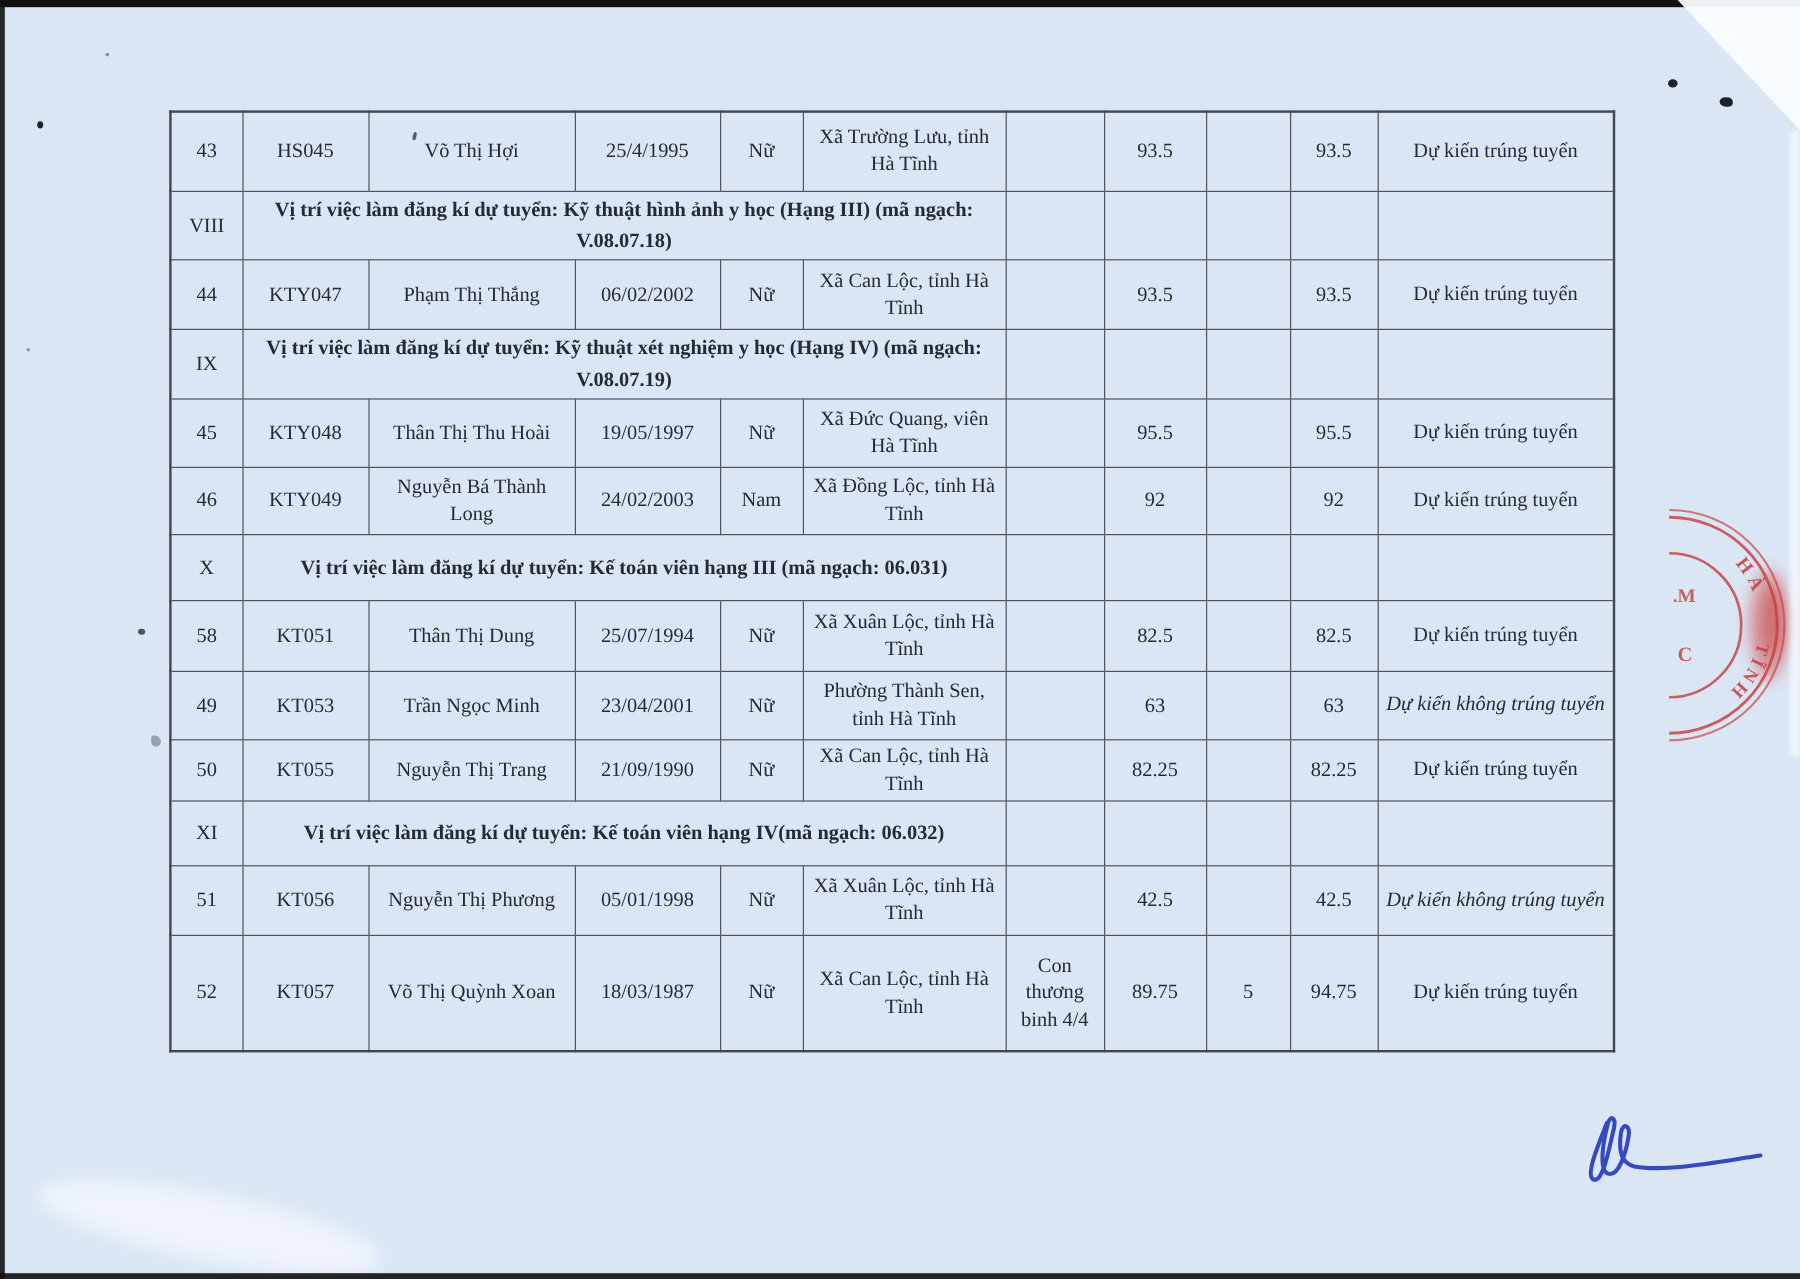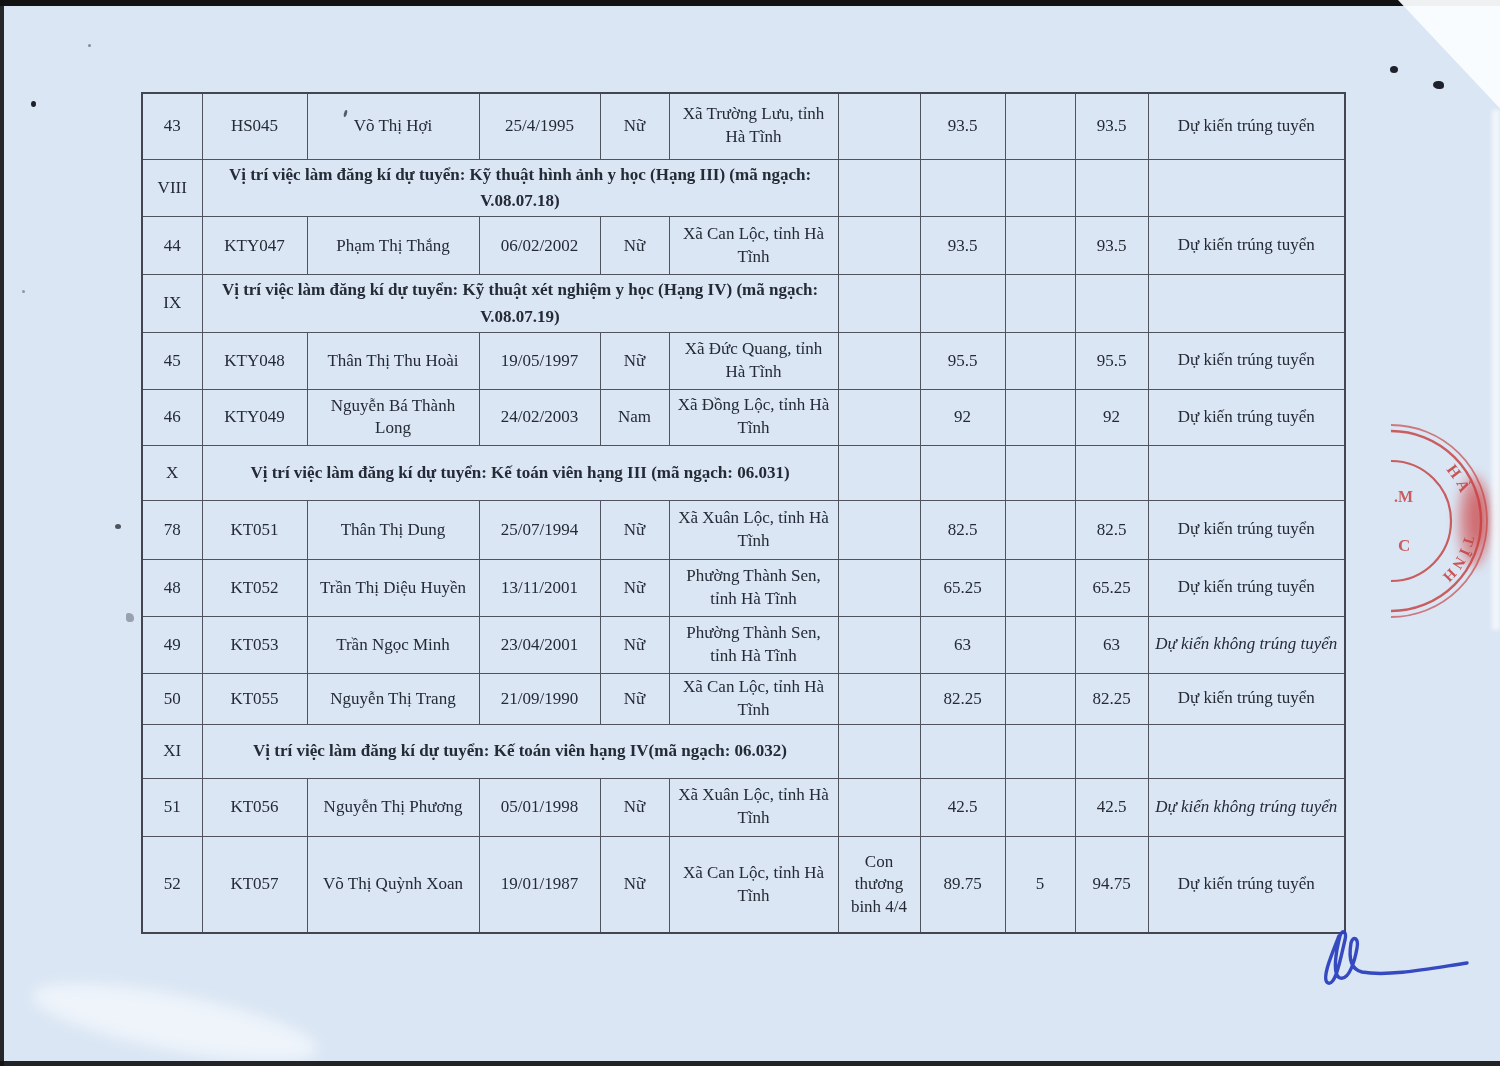--- a/index.html
+++ b/index.html
@@ -140,21 +140,21 @@
     <td></td>
     <td></td>
   </tr>
 
   <tr style="height:57px">
     <td>45</td>
     <td>KTY048</td>
     <td class="c-name">Thân Thị Thu Hoài</td>
     <td>19/05/1997</td>
     <td class="g-top">Nữ</td>
-    <td class="c-addr">Xã Đức Quang, tỉnh Hà Tĩnh</td>
+    <td class="c-addr">Xã Đức Quang, viên Hà Tĩnh</td>
     <td class="c-priority"></td>
     <td>95.5</td>
     <td></td>
     <td>95.5</td>
     <td class="c-result">Dự kiến trúng tuyển</td>
   </tr>
 
   <tr style="height:56px">
     <td>46</td>
     <td>KTY049</td>
@@ -173,46 +173,33 @@
     <td class="bold">X</td>
     <td colspan="5" class="section-title">Vị trí việc làm đăng kí dự tuyển: Kế toán viên hạng III (mã ngạch: 06.031)</td>
     <td></td>
     <td></td>
     <td></td>
     <td></td>
     <td></td>
   </tr>
 
   <tr style="height:59px">
-    <td>78</td>
+    <td>58</td>
     <td>KT051</td>
     <td class="c-name">Thân Thị Dung</td>
     <td>25/07/1994</td>
     <td class="g-top">Nữ</td>
     <td class="c-addr">Xã Xuân Lộc, tỉnh Hà Tĩnh</td>
     <td class="c-priority"></td>
     <td>82.5</td>
     <td></td>
     <td>82.5</td>
     <td class="c-result">Dự kiến trúng tuyển</td>
   </tr>
 
-  <tr style="height:57px">
-    <td>48</td>
-    <td>KT052</td>
-    <td class="c-name">Trần Thị Diệu Huyền</td>
-    <td>13/11/2001</td>
-    <td class="g-top">Nữ</td>
-    <td class="c-addr">Phường Thành Sen, tỉnh Hà Tĩnh</td>
-    <td class="c-priority"></td>
-    <td>65.25</td>
-    <td></td>
-    <td>65.25</td>
-    <td class="c-result">Dự kiến trúng tuyển</td>
-  </tr>
 
   <tr style="height:57px">
     <td>49</td>
     <td>KT053</td>
     <td class="c-name">Trần Ngọc Minh</td>
     <td>23/04/2001</td>
     <td class="g-top">Nữ</td>
     <td class="c-addr">Phường Thành Sen, tỉnh Hà Tĩnh</td>
     <td class="c-priority"></td>
     <td>63</td>
@@ -256,21 +243,21 @@
     <td>42.5</td>
     <td></td>
     <td>42.5</td>
     <td class="c-result italic">Dự kiến không trúng tuyển</td>
   </tr>
 
   <tr style="height:97px">
     <td>52</td>
     <td>KT057</td>
     <td class="c-name">Võ Thị Quỳnh Xoan</td>
-    <td>19/01/1987</td>
+    <td>18/03/1987</td>
     <td class="g-top">Nữ</td>
     <td class="c-addr v-top">Xã Can Lộc, tỉnh Hà Tĩnh</td>
     <td class="c-priority">Con thương binh 4/4</td>
     <td>89.75</td>
     <td>5</td>
     <td>94.75</td>
     <td class="c-result">Dự kiến trúng tuyển</td>
   </tr>
 </tbody>
   </table>

